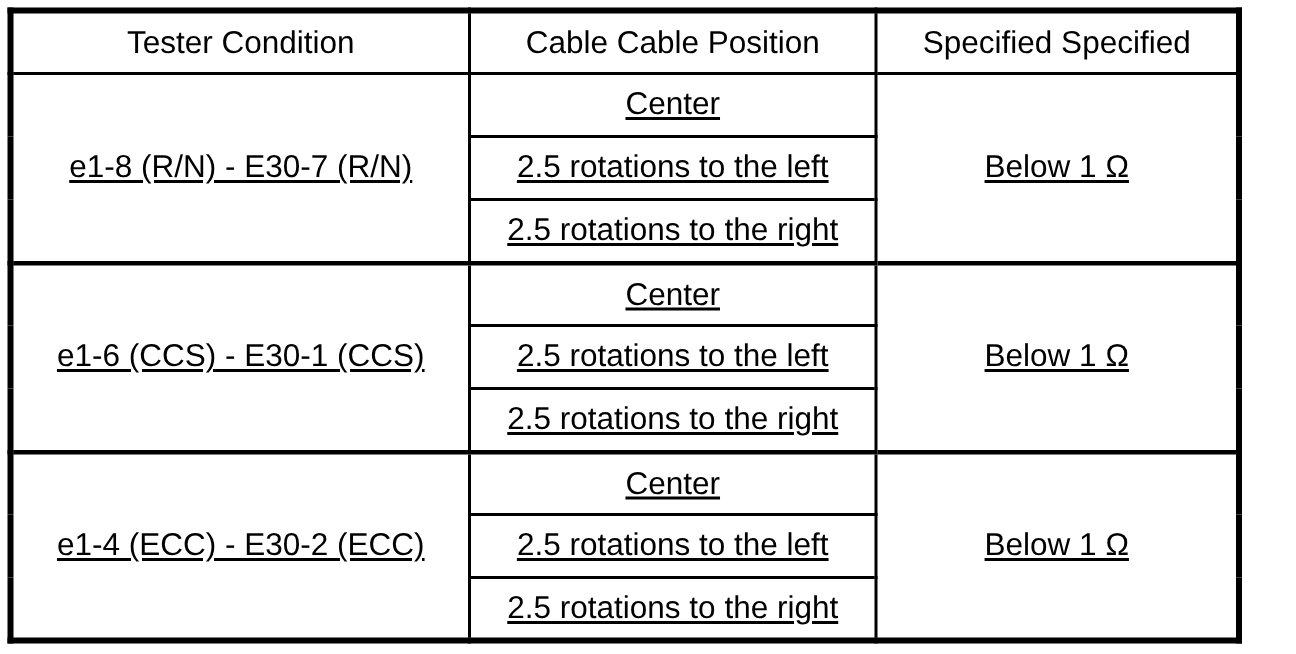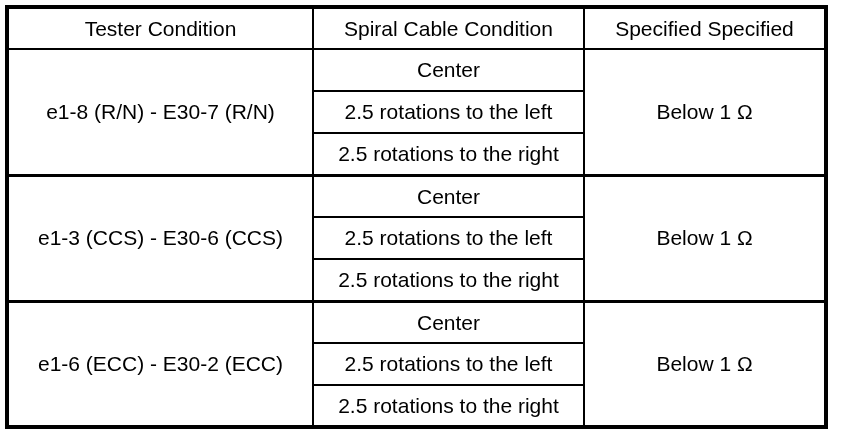--- a/index.html
+++ b/index.html
@@ -64,20 +64,21 @@
   }
 
   
   tr.group-start.not-first > td {
     border-top: 3px solid #000000;
   }
 
   
   tbody td {
     height: 42px;
+    text-decoration: underline;
   }
 
   
   td.tester-cell,
   td.spec-cell {
     font-size: 21px;
   }
 </style>
 </head>
 <body>
@@ -85,52 +86,52 @@
 <div id="table-wrap">
   <table class="spec-table">
     <colgroup>
       <col class="col-tester">
       <col class="col-position">
       <col class="col-spec">
     </colgroup>
     <thead>
       <tr>
         <th>Tester Condition</th>
-        <th>Spiral Cable Condition</th>
+        <th>Cable Cable Position</th>
         <th>Specified Specified</th>
       </tr>
     </thead>
     <tbody>
 
       <tr class="group-start">
         <td class="tester-cell" rowspan="3">e1-8 (R/N) - E30-7 (R/N)</td>
         <td>Center</td>
         <td class="spec-cell" rowspan="3">Below 1 Ω</td>
       </tr>
       <tr>
         <td>2.5 rotations to the left</td>
       </tr>
       <tr>
         <td>2.5 rotations to the right</td>
       </tr>
 
       <tr class="group-start not-first">
-        <td class="tester-cell" rowspan="3">e1-3 (CCS) - E30-6 (CCS)</td>
+        <td class="tester-cell" rowspan="3">e1-6 (CCS) - E30-1 (CCS)</td>
         <td>Center</td>
         <td class="spec-cell" rowspan="3">Below 1 Ω</td>
       </tr>
       <tr>
         <td>2.5 rotations to the left</td>
       </tr>
       <tr>
         <td>2.5 rotations to the right</td>
       </tr>
 
       <tr class="group-start not-first">
-        <td class="tester-cell" rowspan="3">e1-6 (ECC) - E30-2 (ECC)</td>
+        <td class="tester-cell" rowspan="3">e1-4 (ECC) - E30-2 (ECC)</td>
         <td>Center</td>
         <td class="spec-cell" rowspan="3">Below 1 Ω</td>
       </tr>
       <tr>
         <td>2.5 rotations to the left</td>
       </tr>
       <tr>
         <td>2.5 rotations to the right</td>
       </tr>
 

